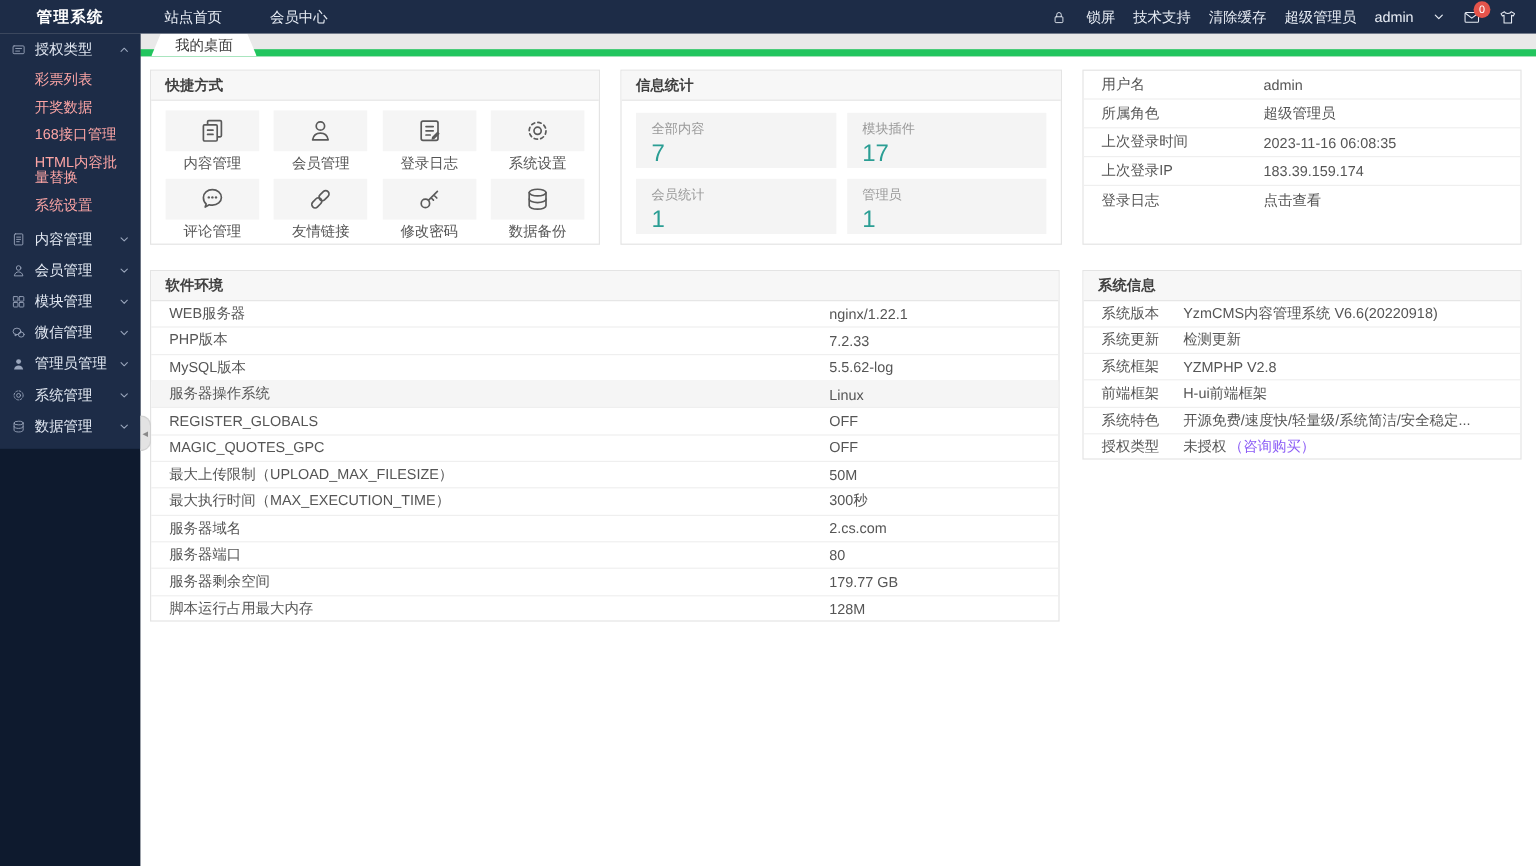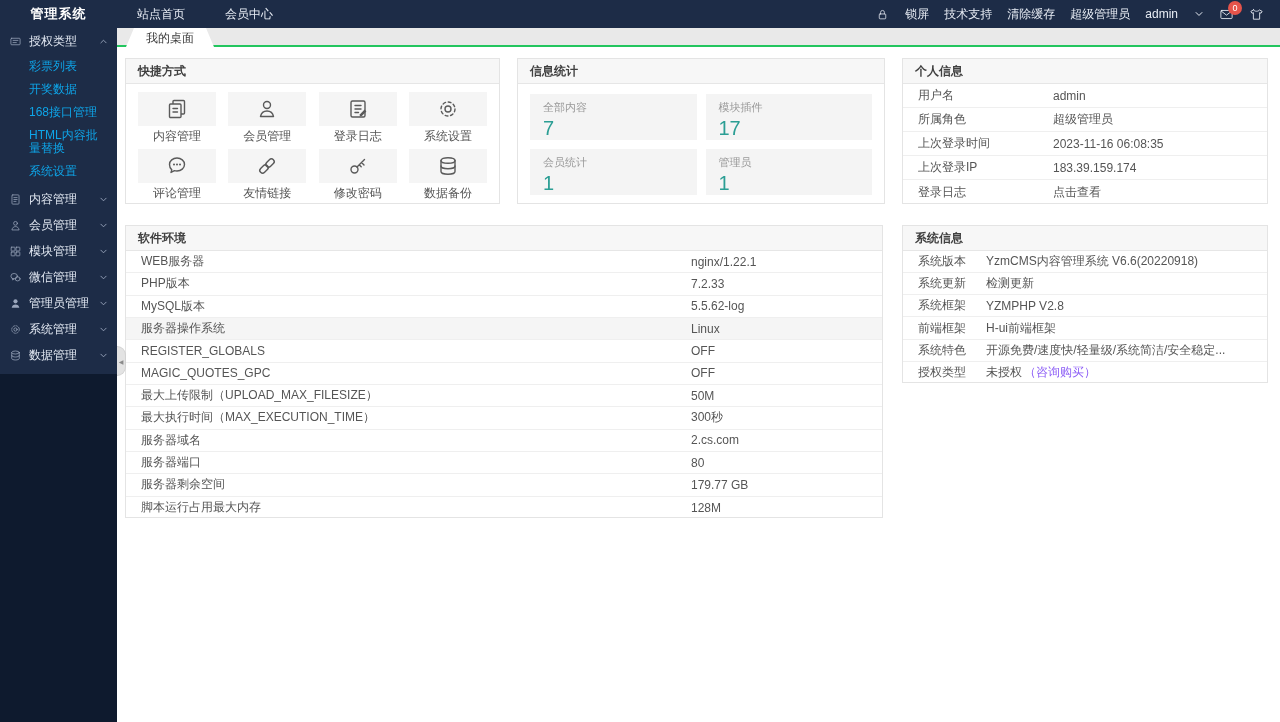--- a/index.html
+++ b/index.html
@@ -31,25 +31,25 @@
 
   
   .sidebar { position:absolute; top:28px; left:0; width:117px; height:694px;
     background:#0e1a2e; z-index:20; font-size:12px; }
   .side-menu { background:#1d2c47; padding-bottom:6px; }
   .side-section { height:26px; display:flex; align-items:center; gap:7px;
     padding:0 9px; color:#e3e9f3; cursor:pointer; }
   .side-section .icon { color:#9aa6bc; }
   .chev { margin-left:auto; width:9px; height:9px; color:#8b97ad; }
   .side-sub { display:flex; flex-direction:column; padding:1px 0 3px 0; }
-  .side-sub a { display:block; padding:5px 8px 5px 29px; color:#0ea5e9; line-height:13px; }
+  .side-sub a { display:block; padding:5px 8px 5px 29px; color:#fca5a5; line-height:13px; }
 
   
   .tabbar { position:absolute; top:28px; left:117px; width:1163px; height:19px;
-    background:#e9e9e9; border-bottom:2px solid #22c55e; z-index:10; }
+    background:#e9e9e9; border-bottom:6px solid #22c55e; z-index:10; }
   .tab { display:inline-block; margin-left:9px; height:19px; line-height:20px;
     padding:0 20px; background:#fff; color:#3a3a3a; font-size:12px;
     clip-path:polygon(8px 0, calc(100% - 8px) 0, 100% 100%, 0 100%); }
 
   .collapse-handle { position:absolute; left:117px; top:346px; width:9px; height:30px;
     background:#e3e3e3; border:1px solid #d2d2d2; border-left:none;
     border-radius:0 15px 15px 0; color:#8a8a8a; font-size:6px;
     display:flex; align-items:center; justify-content:center; z-index:25; cursor:pointer; }
 
   
@@ -414,21 +414,20 @@
       </div>
 
       <div class="stat-card">
         <div class="stat-label">管理员</div>
         <div class="stat-value" style="color: rgb(43, 158, 148);">1</div>
       </div>
     </div>
 </section>
 
 <section class="panel" id="panel-profile">
-  <div class="panel-header">个人信息</div>
   <div>
 
       <div class="kv-row pf-row">
         <div class="pf-label">用户名</div>
         <div class="kv-value">admin</div>
       </div>
 
       <div class="kv-row pf-row">
         <div class="pf-label">所属角色</div>
         <div class="kv-value">超级管理员</div>

